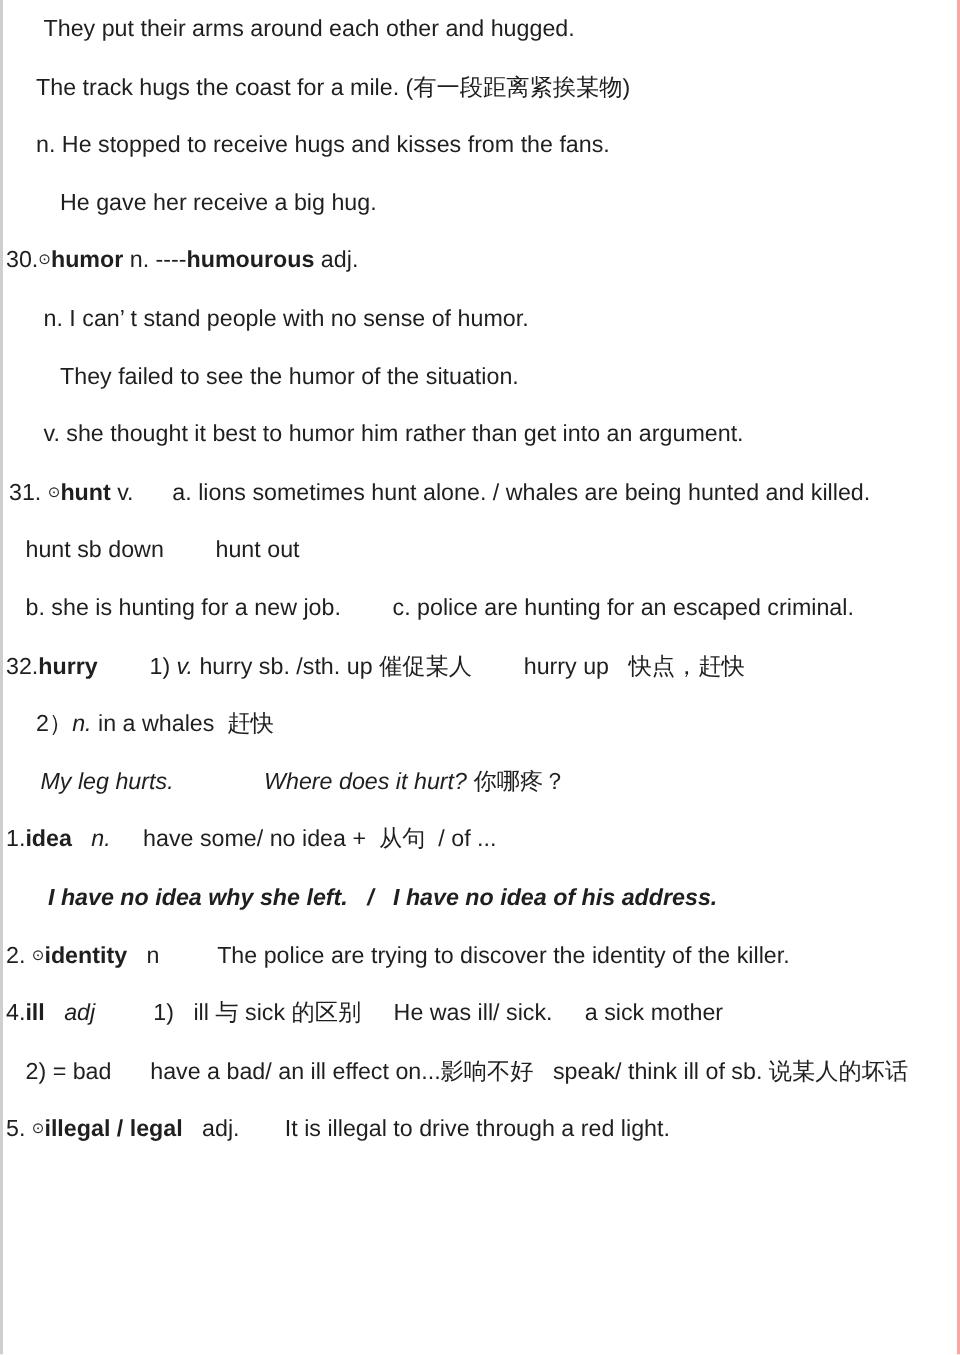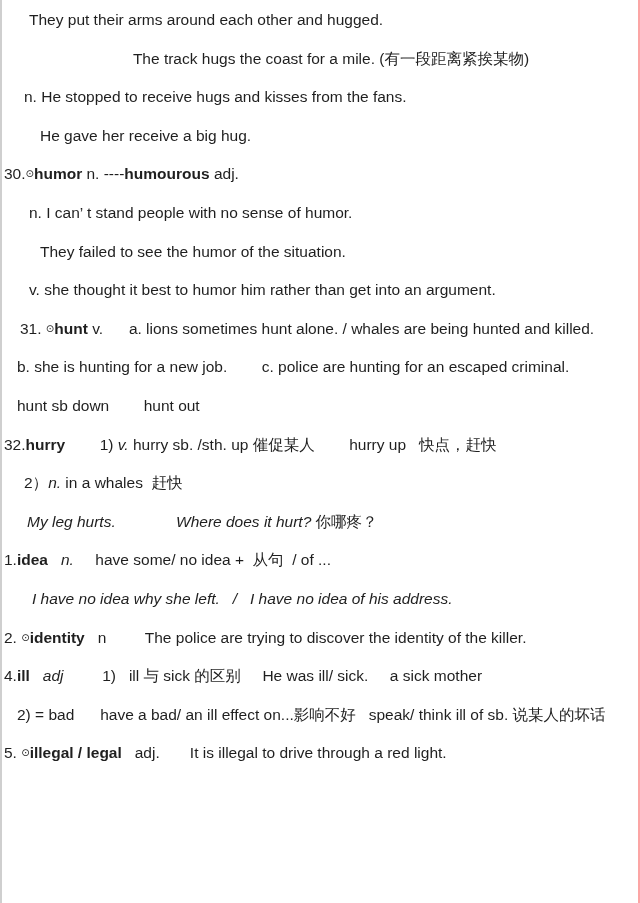--- a/index.html
+++ b/index.html
@@ -46,35 +46,35 @@
     letter-spacing: 1px;
     white-space: pre;
   }
 </style>
 </head>
 <body>
 
 <div class="page">
   <div id="top-lines">
       <div class="line" style="padding-left: 27px;"><span>They put their arms around each other and hugged.</span></div>
-      <div class="line" style="padding-left: 22px; text-align: center;"><span>The track hugs the coast for a mile. (有一段距离紧挨某物)</span></div>
+      <div class="line" style="padding-left: 22px;"><span>The track hugs the coast for a mile. (有一段距离紧挨某物)</span></div>
       <div class="line" style="padding-left: 22px;"><span>n. He stopped to receive hugs and kisses from the fans.</span></div>
       <div class="line" style="padding-left: 38px;"><span>He gave her receive a big hug.</span></div>
       <div class="line" style="padding-left: 2px;"><span>30.</span><span class="sym">⊙</span><span class="b">humor</span><span> n. ----</span><span class="b">humourous</span><span> adj.</span></div>
       <div class="line" style="padding-left: 27px;"><span>n. I can’ t stand people with no sense of humor.</span></div>
       <div class="line" style="padding-left: 38px;"><span>They failed to see the humor of the situation.</span></div>
       <div class="line" style="padding-left: 27px;"><span>v. she thought it best to humor him rather than get into an argument.</span></div>
-      <div class="line" style="padding-left: 18px;"><span>31. </span><span class="sym">⊙</span><span class="b">hunt</span><span> v.      a. lions sometimes hunt alone. / whales are being hunted and killed.</span></div>
+      <div class="line" style="padding-left: 4px;"><span>31. </span><span class="sym">⊙</span><span class="b">hunt</span><span> v.      a. lions sometimes hunt alone. / whales are being hunted and killed.</span></div>
+      <div class="line" style="padding-left: 15px;"><span>hunt sb down        hunt out</span></div>
       <div class="line" style="padding-left: 15px;"><span>b. she is hunting for a new job.        c. police are hunting for an escaped criminal.</span></div>
-      <div class="line" style="padding-left: 15px;"><span>hunt sb down        hunt out</span></div>
       <div class="line" style="padding-left: 2px;"><span>32.</span><span class="b">hurry</span><span>        1) </span><span class="i">v.</span><span> hurry sb. /sth. up 催促某人        hurry up   快点，赶快</span></div>
       <div class="line" style="padding-left: 22px;"><span>2）</span><span class="i">n.</span><span> in a whales  赶快</span></div>
       <div class="line" style="padding-left: 25px;"><span class="i">My leg hurts.</span><span>              </span><span class="i">Where does it hurt?</span><span> 你哪疼？</span></div>
     </div>
   <div id="bottom-lines">
       <div class="line" style="padding-left: 2px;"><span>1.</span><span class="b">idea</span><span>   </span><span class="i">n.</span><span>     have some/ no idea +  从句  / of ...</span></div>
-      <div class="line" style="padding-left: 30px;"><span class="i">I have no idea why she left.   /   I have no idea of his address.</span></div>
+      <div class="line" style="padding-left: 30px; font-weight: bold;"><span class="i">I have no idea why she left.   /   I have no idea of his address.</span></div>
       <div class="line" style="padding-left: 2px;"><span>2. </span><span class="sym">⊙</span><span class="b">identity</span><span>   n         The police are trying to discover the identity of the killer.</span></div>
       <div class="line" style="padding-left: 2px;"><span>4.</span><span class="b">ill</span><span>   </span><span class="i">adj</span><span>         1)   ill 与 sick 的区别     He was ill/ sick.     a sick mother</span></div>
       <div class="line" style="padding-left: 15px;"><span>2) = bad      have a bad/ an ill effect on...影响不好   speak/ think ill of sb. 说某人的坏话</span></div>
       <div class="line" style="padding-left: 2px;"><span>5. </span><span class="sym">⊙</span><span class="b">illegal / legal</span><span>   adj.       It is illegal to drive through a red light.</span></div>
     </div>
 </div>
 
 </body></html>

